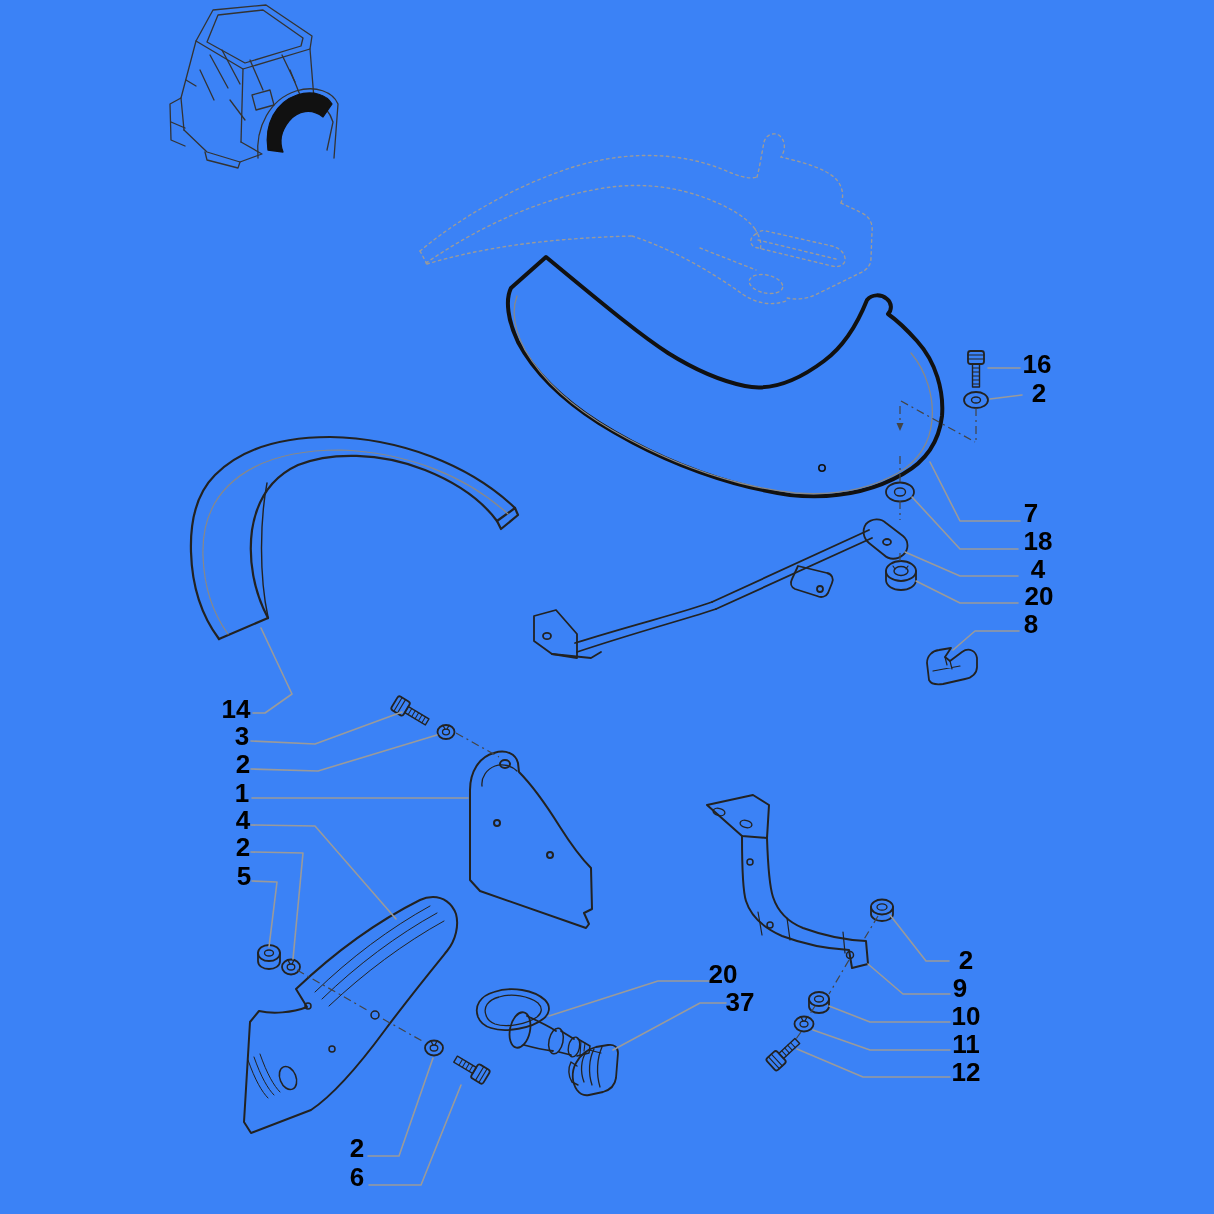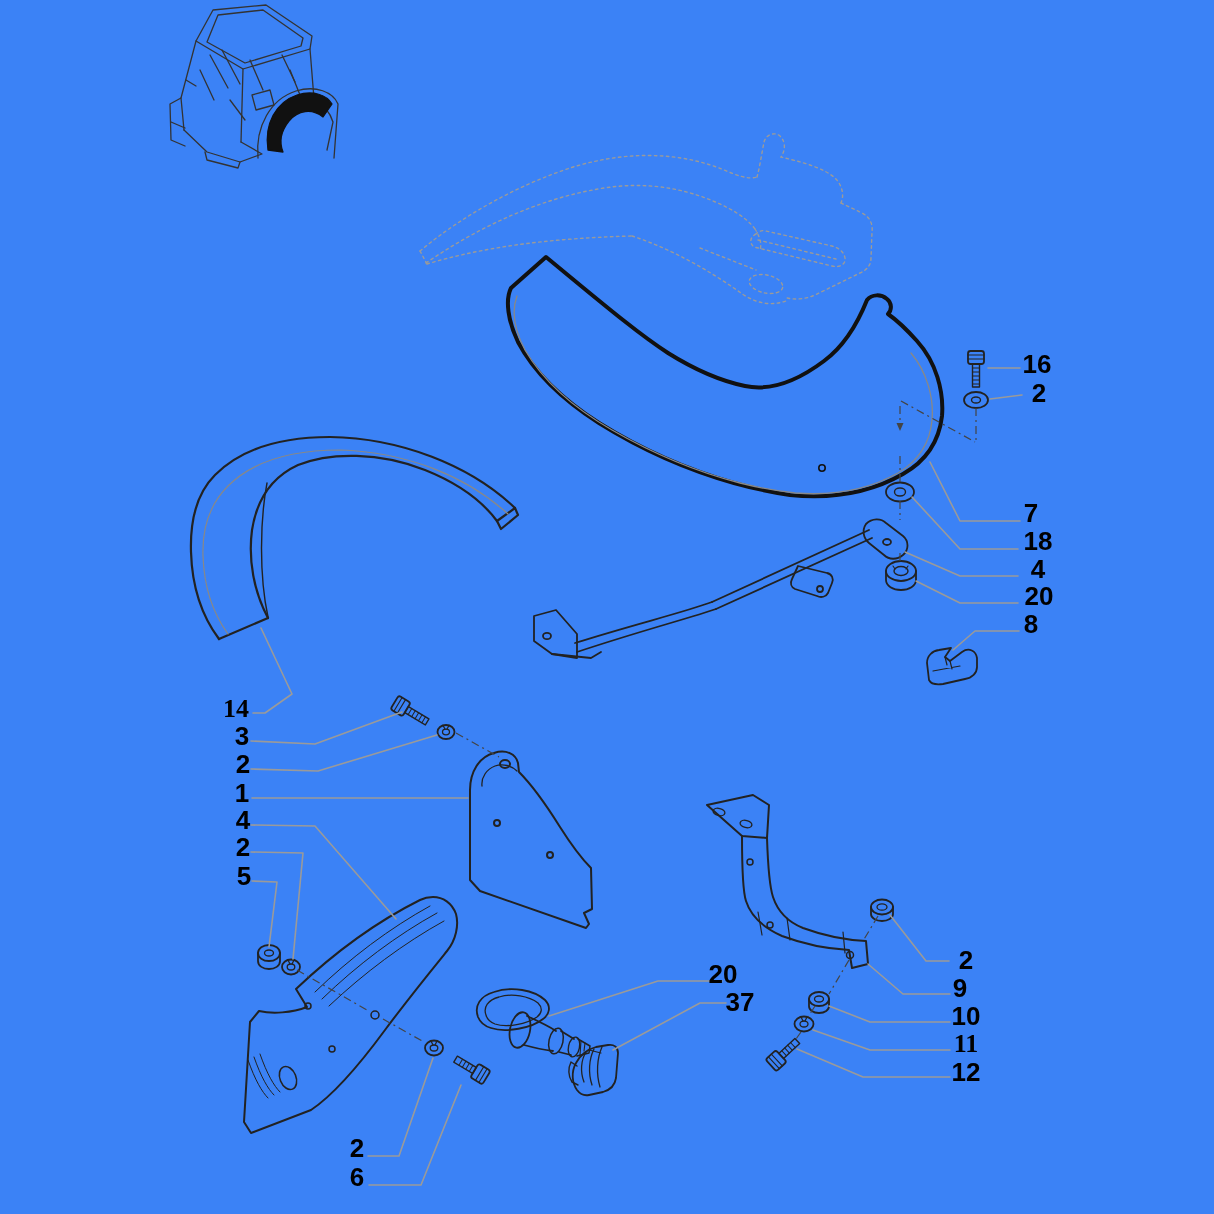--- a/index.html
+++ b/index.html
@@ -287,30 +287,30 @@
 </svg>
 
   <div>
     <span class="callout" style="left:1037px;top:364px;">16</span>
     <span class="callout" style="left:1039px;top:393px;">2</span>
     <span class="callout" style="left:1031px;top:513px;">7</span>
     <span class="callout" style="left:1038px;top:541px;">18</span>
     <span class="callout" style="left:1038px;top:569px;">4</span>
     <span class="callout" style="left:1039px;top:596px;">20</span>
     <span class="callout" style="left:1031px;top:624px;">8</span>
-    <span class="callout" style="left:236px;top:709px;font-family:Liberation Serif, serif;">14</span>
+    <span class="callout" style="left:236px;top:709px;">14</span>
     <span class="callout" style="left:242px;top:736px;">3</span>
     <span class="callout" style="left:243px;top:764px;">2</span>
     <span class="callout" style="left:242px;top:793px;">1</span>
     <span class="callout" style="left:243px;top:820px;">4</span>
     <span class="callout" style="left:243px;top:847px;">2</span>
     <span class="callout" style="left:244px;top:876px;">5</span>
     <span class="callout" style="left:723px;top:974px;">20</span>
     <span class="callout" style="left:740px;top:1002px;">37</span>
     <span class="callout" style="left:966px;top:960px;">2</span>
     <span class="callout" style="left:960px;top:988px;">9</span>
     <span class="callout" style="left:966px;top:1016px;text-align:center;">10</span>
-    <span class="callout" style="left:966px;top:1044px;font-family:Liberation Serif, serif;">11</span>
+    <span class="callout" style="left:966px;top:1044px;">11</span>
     <span class="callout" style="left:966px;top:1072px;">12</span>
     <span class="callout" style="left:357px;top:1148px;">2</span>
     <span class="callout" style="left:357px;top:1177px;">6</span>
   </div>
 </div>
 
 </body></html>

